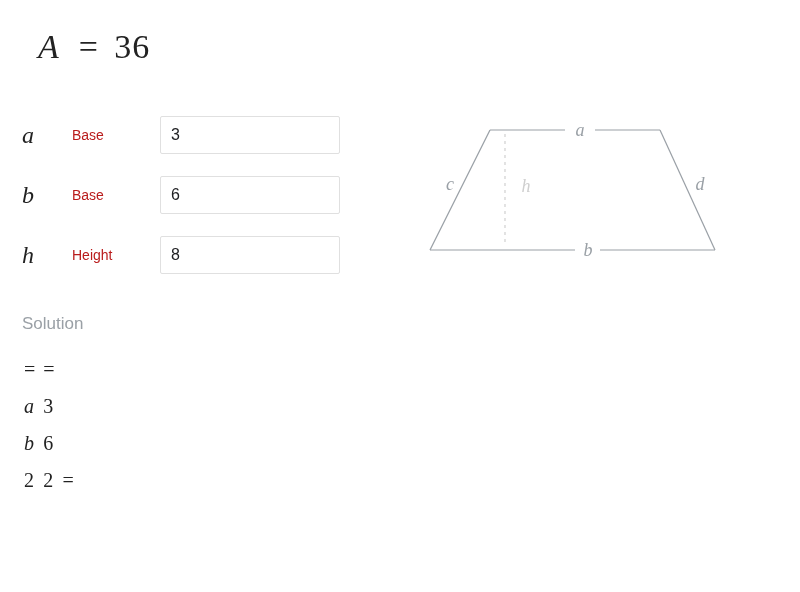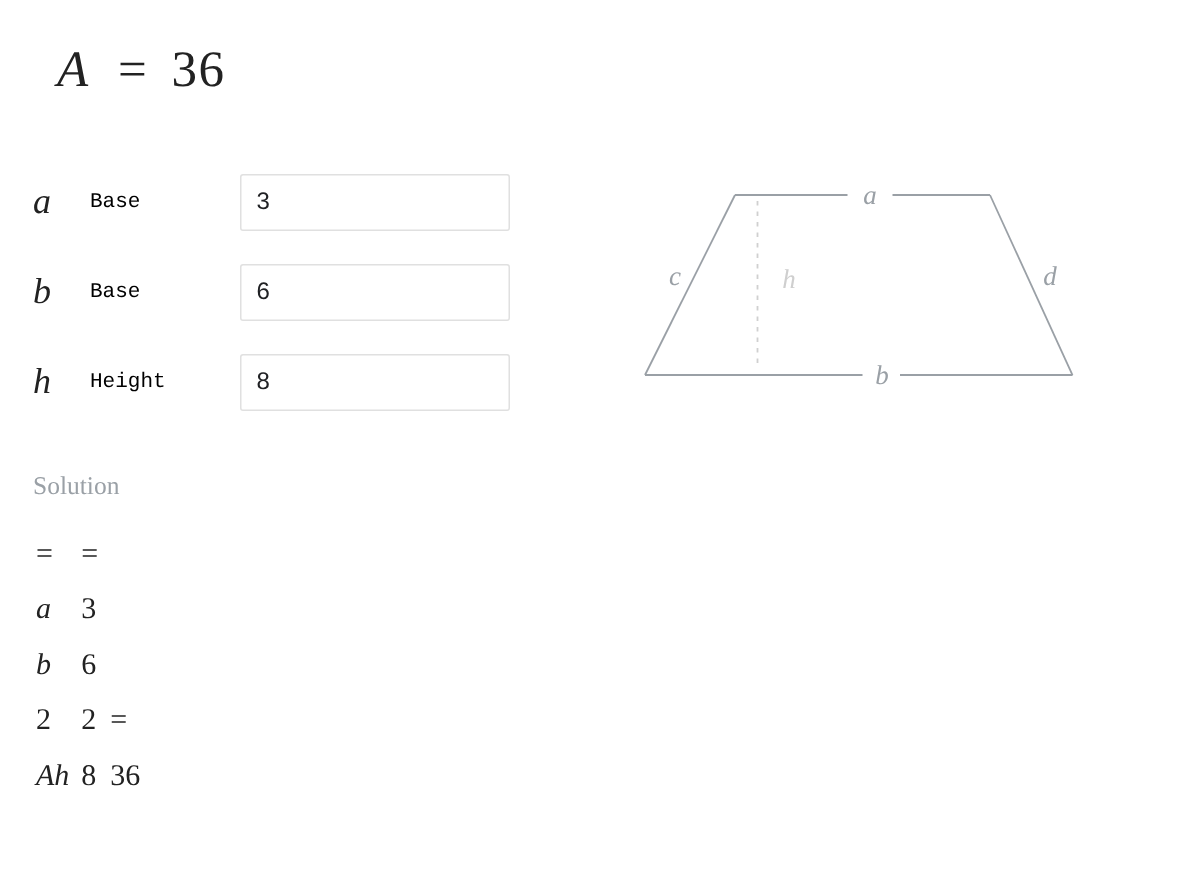--- a/index.html
+++ b/index.html
@@ -30,23 +30,24 @@
     grid-template-columns: 28px 90px 180px;
     row-gap: 22px;
     column-gap: 10px;
     align-items: center;
   }
   .sym {
     font-size: 24px;
     font-style: italic;
   }
   .lbl {
-    font-family: Liberation Mono, monospace;
+    font-family: Liberation Sans, sans-serif;
     font-size: 14px;
-    color: #000000;
+    color: #b91c1c;
+    margin-left: 12px;
   }
   .field {
     width: 180px;
     height: 38px;
     border: 1px solid #e0e0e0;
     border-radius: 2px;
     padding: 0 10px;
     font-family: Arial, Helvetica, sans-serif;
     font-size: 16px;
     color: #202124;
@@ -56,21 +57,21 @@
     margin-top: -6px;
   }
   .diagram text {
     font-family: Georgia, 'Times New Roman', serif;
     font-style: italic;
     font-size: 18px;
     fill: #9aa0a6;
   }
   .diagram .hlab { fill: #cfcfcf; }
   .solution-h {
-    font-family: Liberation Serif, serif;
+    font-family: Liberation Sans, sans-serif;
     font-size: 17px;
     color: #9aa0a6;
     margin: 40px 0 18px 0;
   }
   .sol {
     font-size: 20px;
     line-height: 1.55;
   }
   .sol td {
     padding: 0 6px 4px 0;
@@ -141,19 +142,14 @@
   <tr>
     <td class="it">b</td>
     <td class="rm">6</td>
     <td class="rm"></td>
   </tr>
   <tr>
     <td class="rm">2</td>
     <td class="rm">2</td>
     <td class="rm">=</td>
   </tr>
-  <tr>
-    <td class="it">Ah</td>
-    <td class="rm">8</td>
-    <td class="rm">36</td>
-  </tr>
 </tbody>
   </table>
 
 </body></html>

